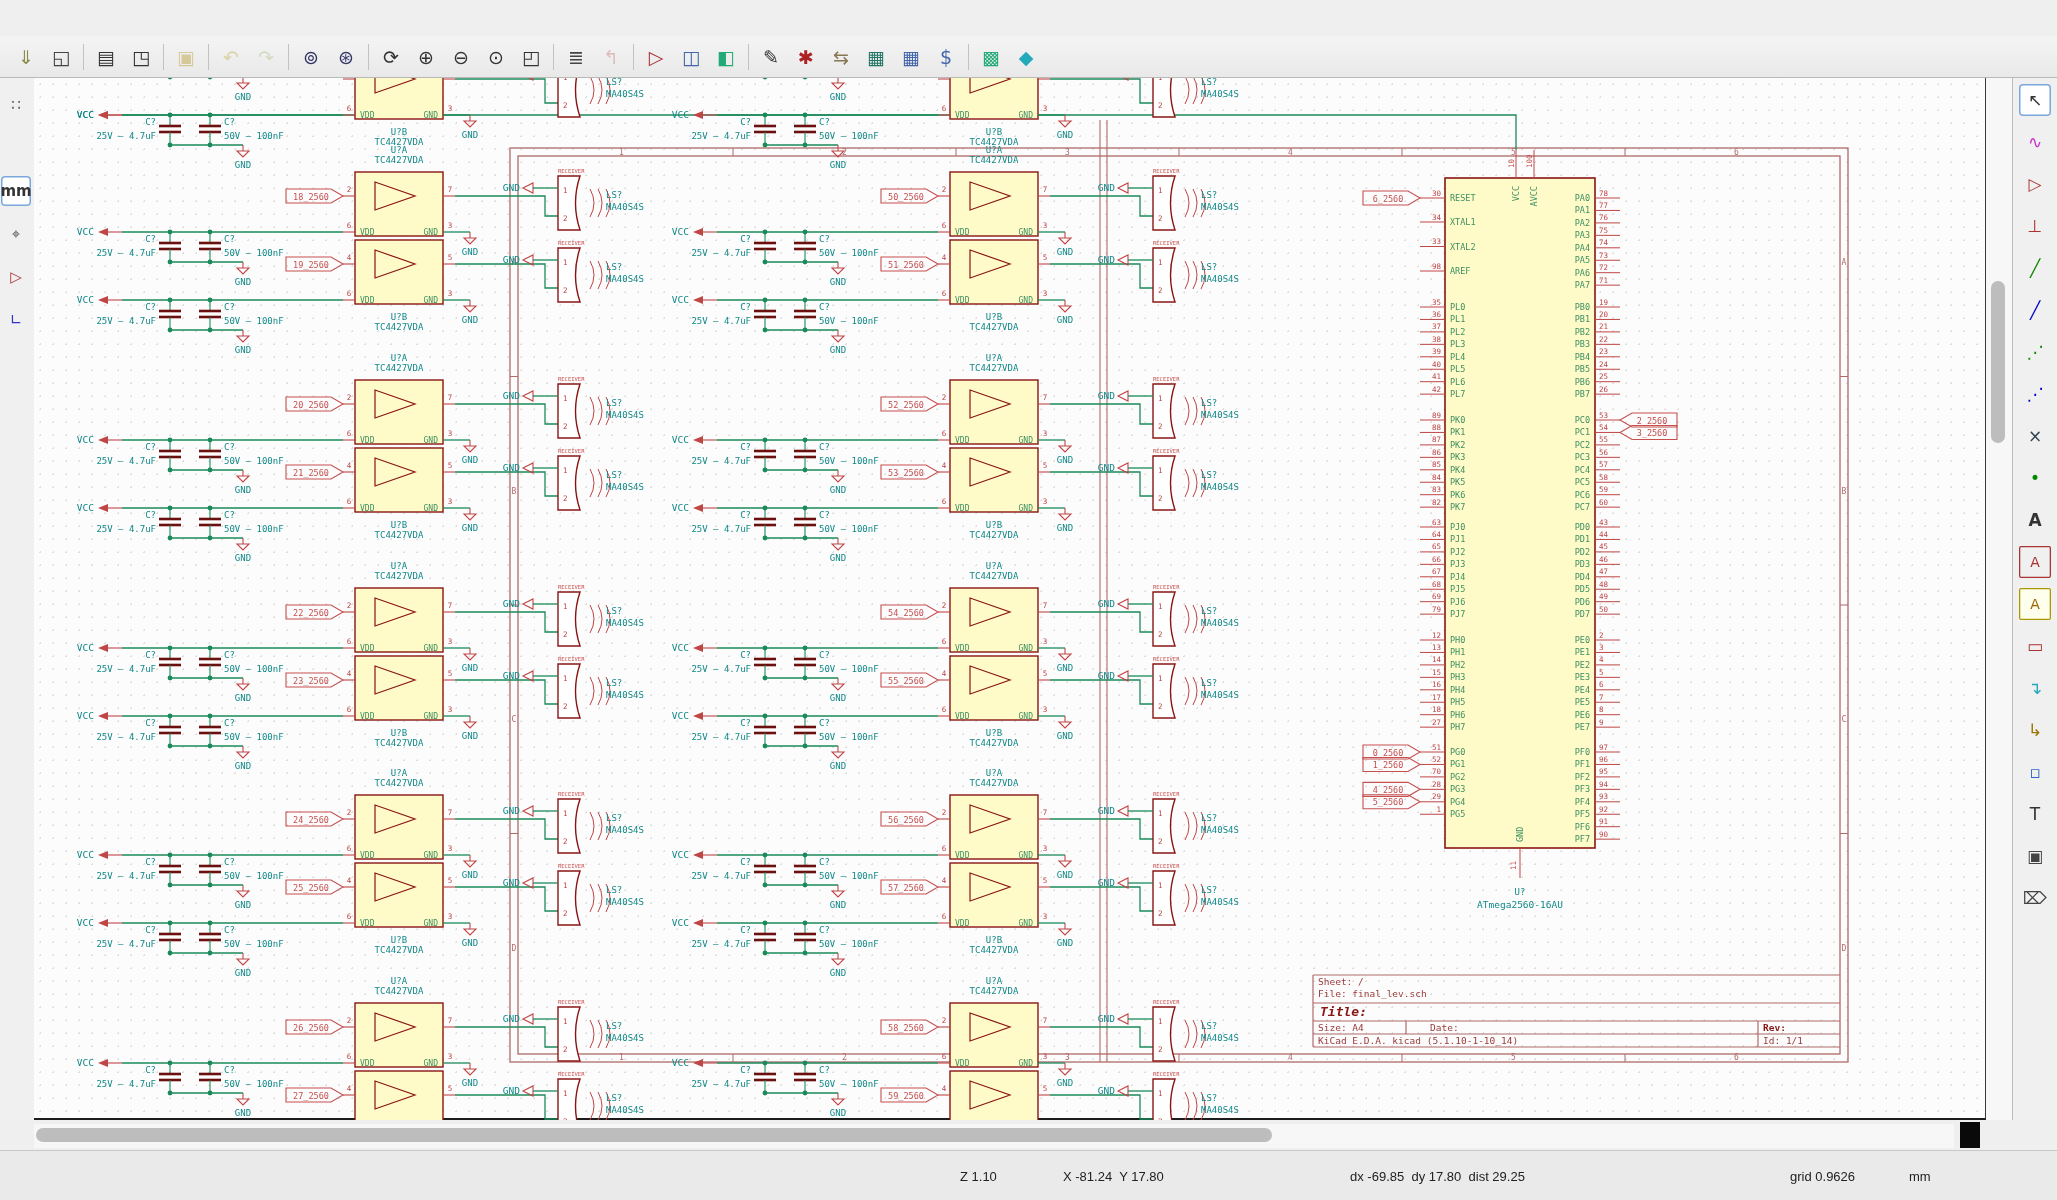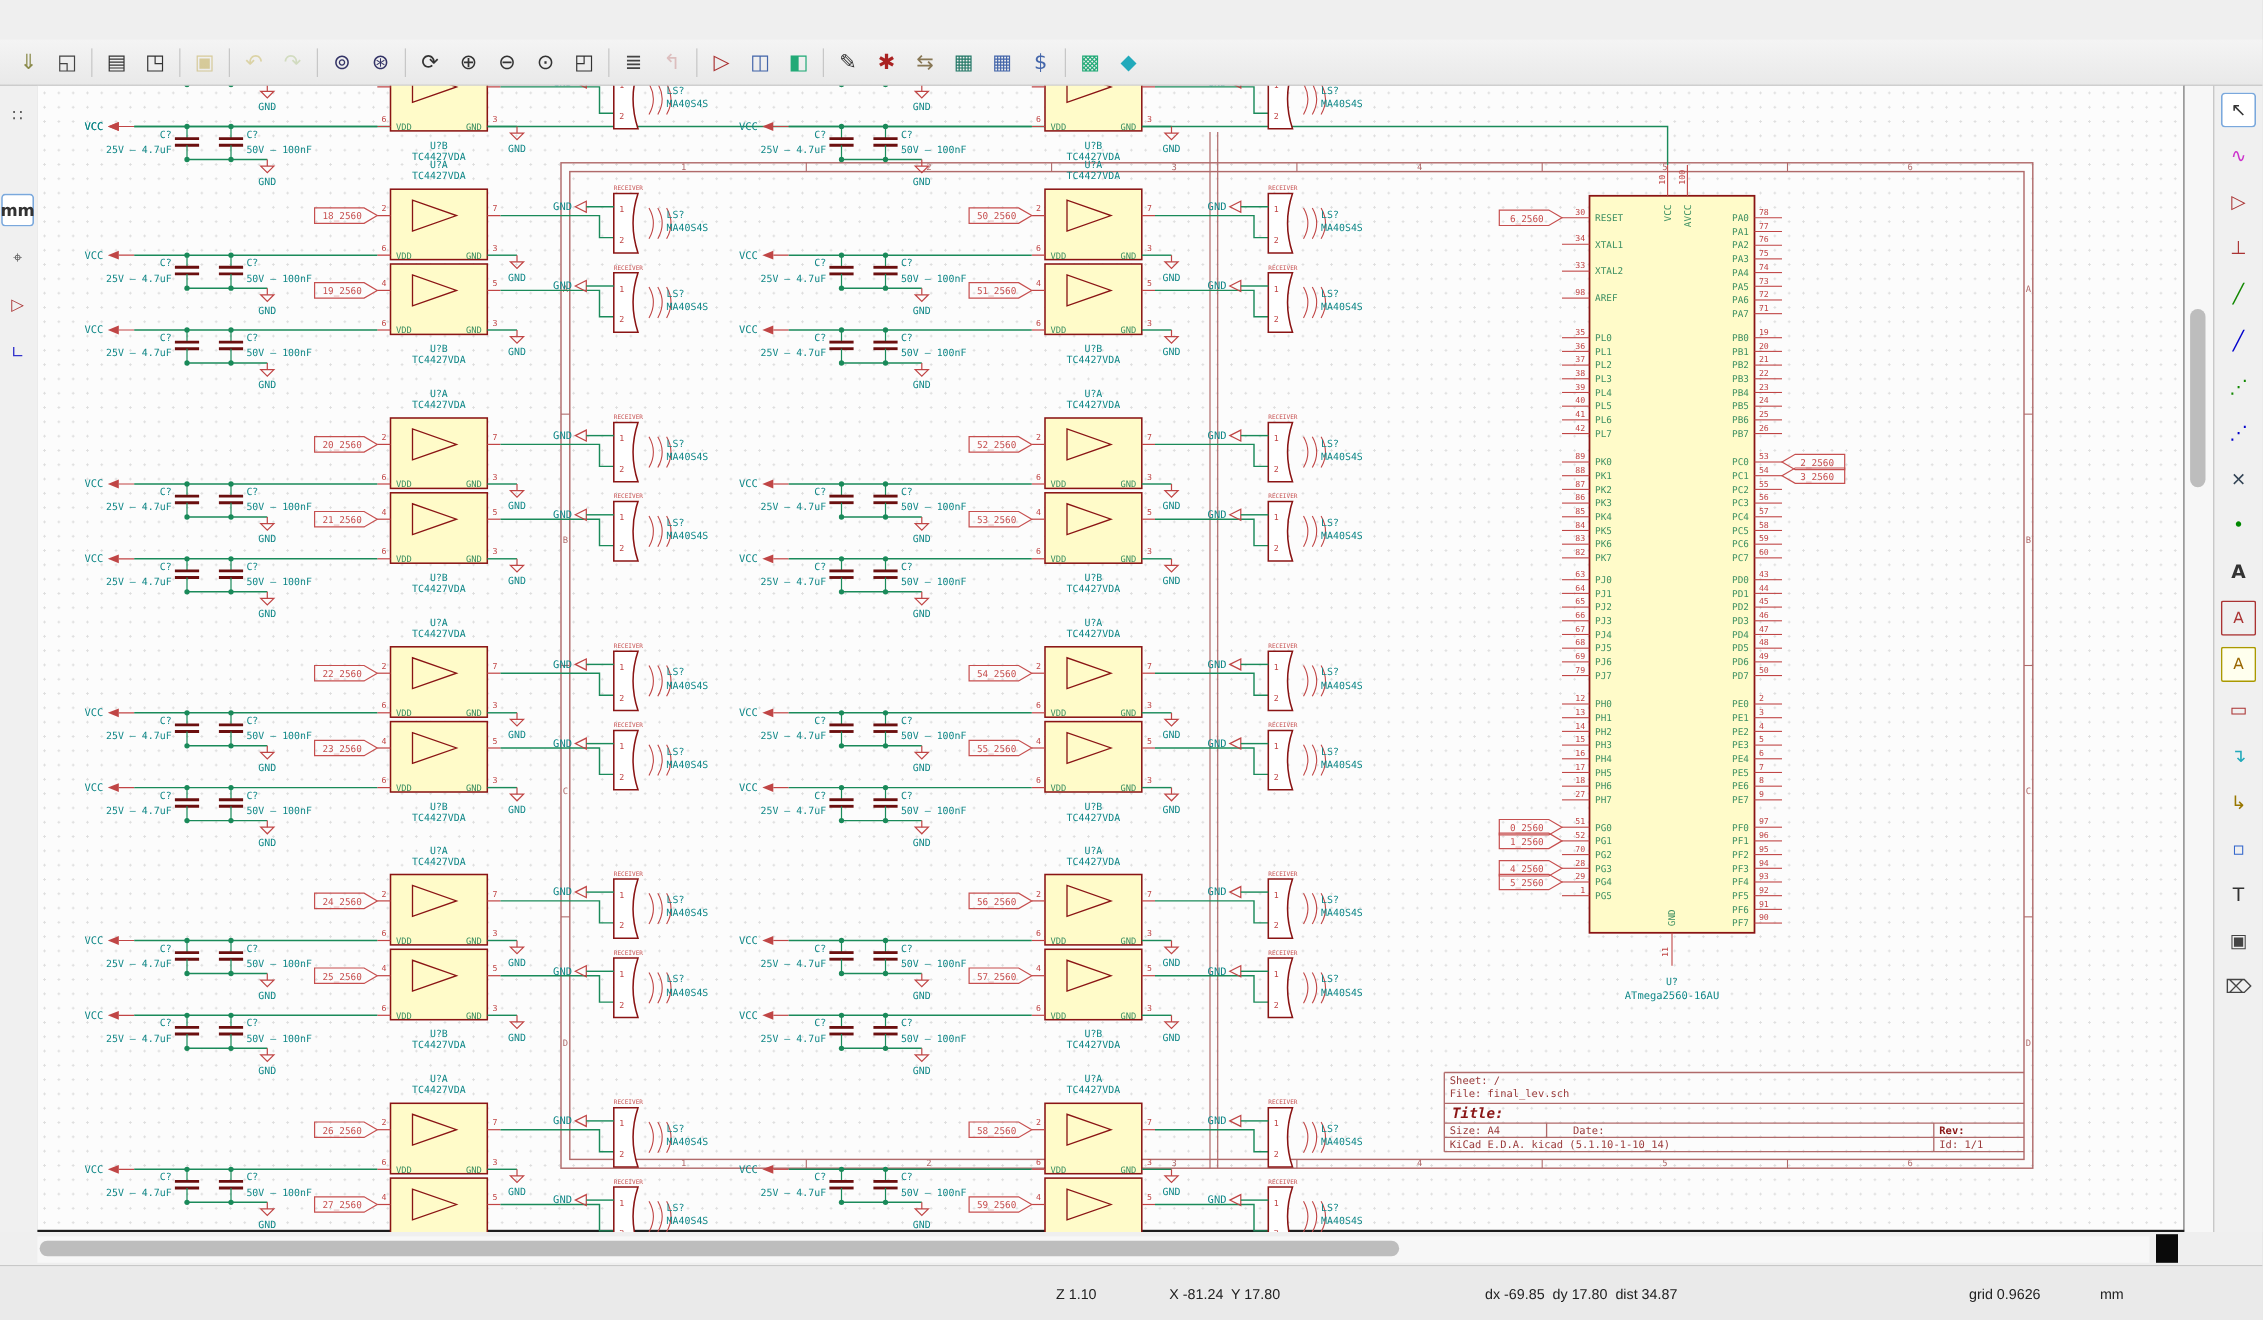--- a/index.html
+++ b/index.html
@@ -1952,17 +1952,17 @@
       <div class="icon" style="color: rgb(153, 119, 0); top: 636px;">↳</div>
       <div class="icon" style="color: rgb(51, 102, 204); top: 678px;">▫</div>
       <div class="icon" style="color: rgb(51, 51, 51); top: 720px;">T</div>
       <div class="icon" style="color: rgb(68, 68, 68); top: 762px;">▣</div>
       <div class="icon" style="color: rgb(68, 68, 68); top: 804px;">⌦</div>
     </div>
 
   <div id="statusbar">
     <span style="left:960px">Z 1.10</span>
     <span style="left:1063px">X -81.24  Y 17.80</span>
-    <span style="left:1350px">dx -69.85  dy 17.80  dist 34.87</span>
+    <span style="left:1350px">dx -69.85  dy 17.80  dist 29.25</span>
     <span style="left:1790px">grid 0.9626</span>
     <span style="left:1909px">mm</span>
   </div>
 </div>
 
 </body></html>

